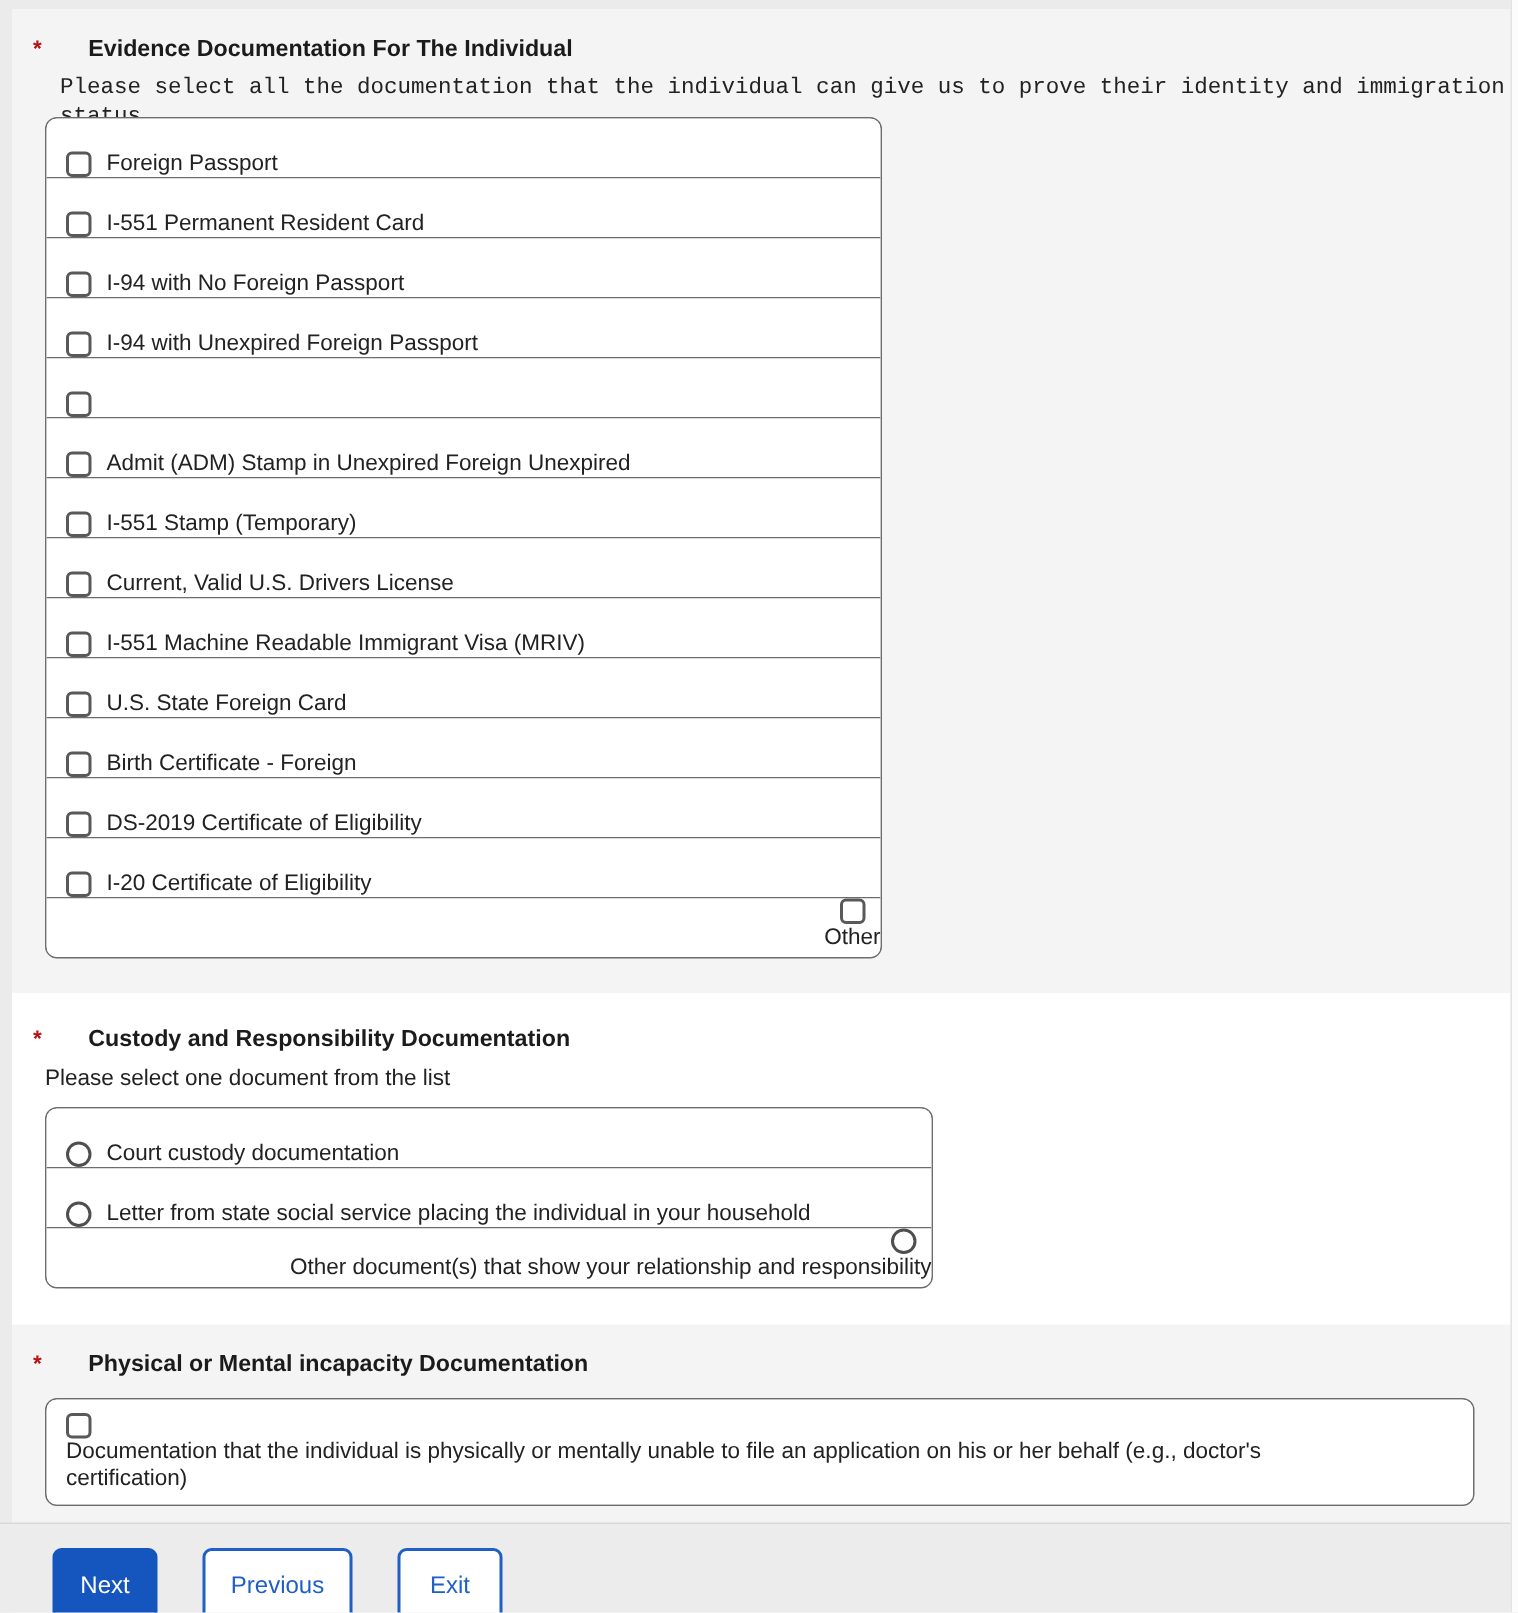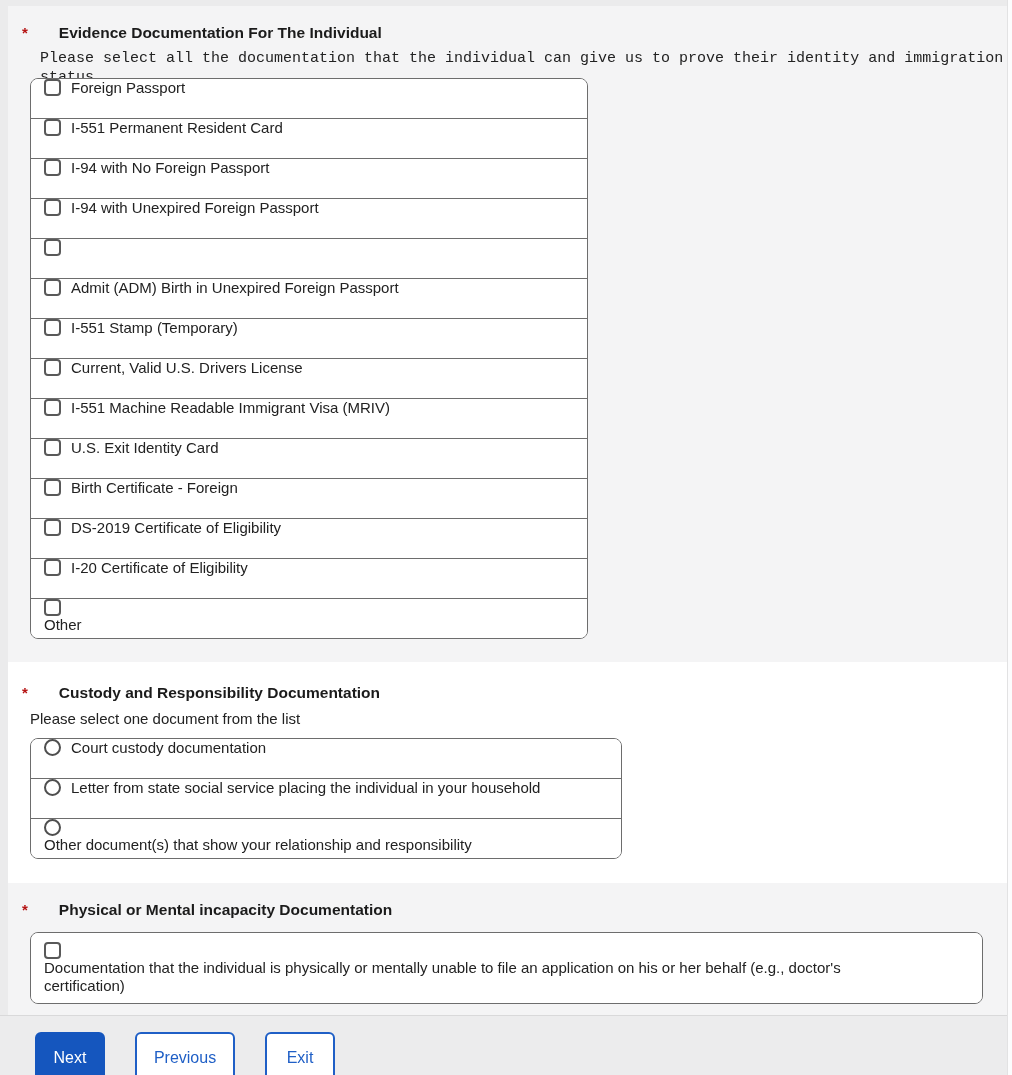--- a/index.html
+++ b/index.html
@@ -22,21 +22,21 @@
   .h-row{display:flex;align-items:flex-start;}
   .req{color:#b51212;font-weight:700;font-size:15px;line-height:19px;margin-right:2px;}
   .sec-title{font-weight:700;font-size:15.5px;line-height:19px;color:#1b1b1b;padding-left:29px;}
   .sec-sub{font-size:15px;line-height:19px;color:#222;}
 
   .option-card{
     background:#fff;border:1px solid #6d6d6d;border-radius:8px;
     overflow:hidden;box-sizing:border-box;
   }
   .opt-row{
-    display:flex;align-items:flex-start;height:39px;
+    display:flex;align-items:flex-end;height:39px;
     padding-left:13px;border-bottom:1px solid #6d6d6d;
     background:#fff;cursor:pointer;
   }
   .opt-row:last-child{border-bottom:none;flex-direction:column;}
   .cbx{
     flex:0 0 auto;width:17px;height:17px;box-sizing:border-box;
     border:2px solid #595959;border-radius:4px;background:#fff;margin-right:10px;
   }
   .rdo{
     flex:0 0 auto;width:17px;height:17px;box-sizing:border-box;
@@ -99,41 +99,41 @@
       <span class="cbx"></span>
       <span class="opt-label">I-94 with Unexpired Foreign Passport</span>
     </div>
 
     <div class="opt-row">
       <span class="cbx"></span>
     </div>
 
     <div class="opt-row">
       <span class="cbx"></span>
-      <span class="opt-label">Admit (ADM) Birth in Unexpired Foreign Passport</span>
+      <span class="opt-label">Admit (ADM) Stamp in Unexpired Foreign Unexpired</span>
     </div>
 
     <div class="opt-row">
       <span class="cbx"></span>
       <span class="opt-label">I-551 Stamp (Temporary)</span>
     </div>
 
     <div class="opt-row">
       <span class="cbx"></span>
       <span class="opt-label">Current, Valid U.S. Drivers License</span>
     </div>
 
     <div class="opt-row">
       <span class="cbx"></span>
       <span class="opt-label">I-551 Machine Readable Immigrant Visa (MRIV)</span>
     </div>
 
     <div class="opt-row">
       <span class="cbx"></span>
-      <span class="opt-label">U.S. Exit Identity Card</span>
+      <span class="opt-label">U.S. State Foreign Card</span>
     </div>
 
     <div class="opt-row">
       <span class="cbx"></span>
       <span class="opt-label">Birth Certificate - Foreign</span>
     </div>
 
     <div class="opt-row">
       <span class="cbx"></span>
       <span class="opt-label">DS-2019 Certificate of Eligibility</span>

